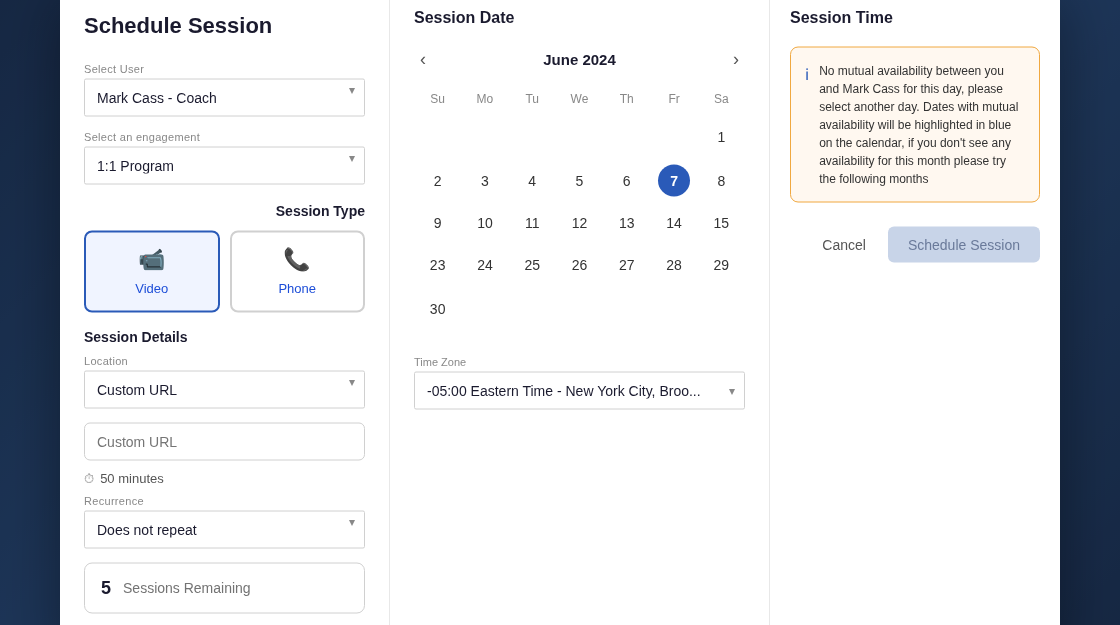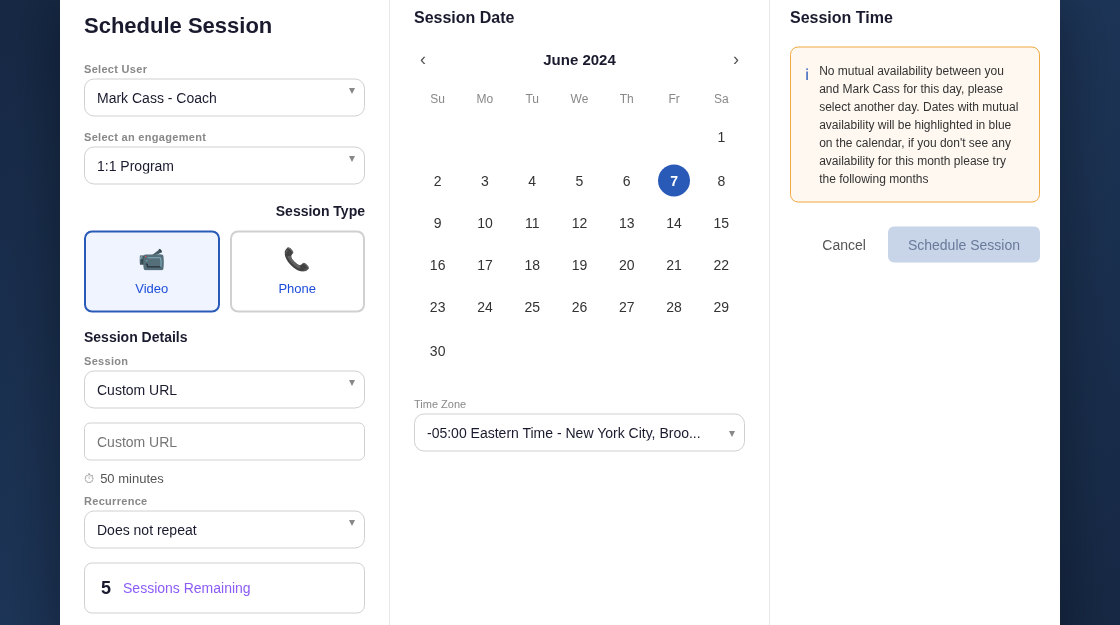--- a/index.html
+++ b/index.html
@@ -51,34 +51,34 @@
       font-size: 22px;
       font-weight: 700;
       color: #1a1a2e;
       margin-bottom: 24px;
     }
 
     .field-label {
       font-size: 11px;
       color: #888;
       margin-bottom: 4px;
-      font-weight: 700;
+      font-weight: 400;
       letter-spacing: 0.3px;
     }
 
     .select-wrapper {
       position: relative;
       margin-bottom: 14px;
     }
 
     .select-field {
       width: 100%;
       padding: 10px 36px 10px 12px;
       border: 1px solid #d0d0d0;
-      border-radius: 10px;
+      border-radius: 2px;
       background: #fff;
       font-size: 14px;
       color: #1a1a2e;
       appearance: none;
       cursor: pointer;
     }
 
     .select-arrow {
       position: absolute;
       right: 10px;
@@ -172,21 +172,21 @@
     }
 
     .sessions-num {
       font-size: 18px;
       font-weight: 700;
       color: #1a1a2e;
     }
 
     .sessions-label {
       font-size: 14px;
-      color: #8b5cf6;
+      color: #737373;
     }
 
     
     .middle-panel {
       flex: 1;
       padding: 28px 24px;
       background: #fff;
       border-right: 1px solid #e8e8e8;
     }
 
@@ -369,21 +369,21 @@
       </div>
       <div class="type-card">
         <span class="type-icon">📞</span>
         <span class="type-label">Phone</span>
       </div>
     </div>
 
     <div class="session-details-title">Session Details</div>
 
     <div class="select-wrapper">
-      <div class="field-label">Session</div>
+      <div class="field-label">Location</div>
       <select class="select-field">
         <option>Custom URL</option>
       </select>
       <span class="select-arrow">▾</span>
     </div>
 
     <input type="text" class="text-input" value="" placeholder="Custom URL" style="">
 
     <div class="duration-line">
       <span class="clock-icon">⏱</span>
@@ -448,29 +448,20 @@
             <tr>
               <td><span class="cal-day">9</span></td>
               <td><span class="cal-day">10</span></td>
               <td><span class="cal-day">11</span></td>
               <td><span class="cal-day">12</span></td>
               <td><span class="cal-day">13</span></td>
               <td><span class="cal-day">14</span></td>
               <td><span class="cal-day">15</span></td>
             </tr>
             <tr>
-              <td><span class="cal-day">16</span></td>
-              <td><span class="cal-day">17</span></td>
-              <td><span class="cal-day">18</span></td>
-              <td><span class="cal-day">19</span></td>
-              <td><span class="cal-day">20</span></td>
-              <td><span class="cal-day">21</span></td>
-              <td><span class="cal-day">22</span></td>
-            </tr>
-            <tr>
               <td><span class="cal-day">23</span></td>
               <td><span class="cal-day">24</span></td>
               <td><span class="cal-day">25</span></td>
               <td><span class="cal-day">26</span></td>
               <td><span class="cal-day">27</span></td>
               <td><span class="cal-day">28</span></td>
               <td><span class="cal-day">29</span></td>
             </tr>
             <tr>
               <td><span class="cal-day">30</span></td>

